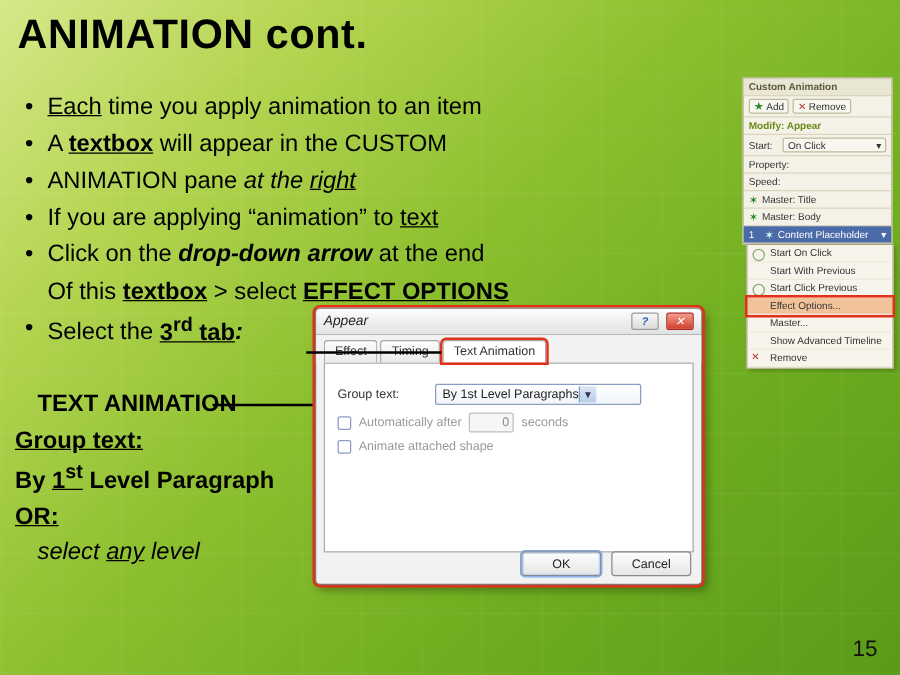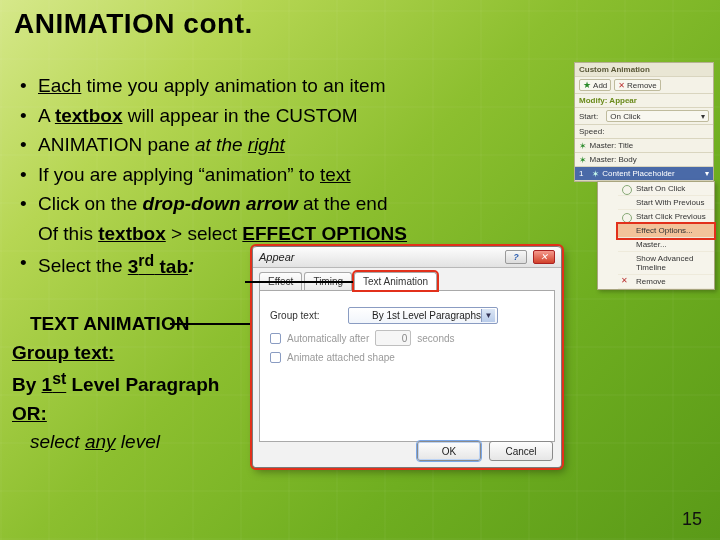--- a/index.html
+++ b/index.html
@@ -8,62 +8,62 @@
     width: 720px; height: 540px; position: relative;
     background: linear-gradient(135deg, #d6e88a 0%, #b6d653 20%, #8cbf2f 45%, #6fae20 70%, #5a9a18 100%);
   }
   .slide::before {
     content: ""; position: absolute; inset: 0;
     background-image:
       repeating-linear-gradient(0deg, rgba(255,255,255,0.08) 0 2px, transparent 2px 48px),
       repeating-linear-gradient(90deg, rgba(255,255,255,0.08) 0 2px, transparent 2px 48px);
     opacity: .35; pointer-events: none;
   }
-  .title { position: absolute; top: 8px; left: 14px; font-size: 28px; font-weight: 700; color: #000; letter-spacing: .5px; }
+  .title { position: absolute; top: 8px; left: 14px; font-size: 33px; font-weight: 700; color: #000; letter-spacing: .5px; }
   .bullets { position: absolute; top: 70px; left: 20px; width: 520px; color: #000; font-size: 19px; line-height: 1.45; }
   .bullets li { list-style: none; margin: 2px 0; display: flex; }
   .bullets .dot { width: 18px; flex: 0 0 18px; }
   .bullets .txt { flex: 1 1 auto; }
   .u { text-decoration: underline; }
   .sub { position: absolute; top: 310px; left: 12px; font-size: 19px; font-weight: 700; color: #000; line-height: 1.5; }
   .sub .lead { margin-left: 18px; }
   .sub em { font-style: italic; font-weight: 400; }
   .pagenum { position: absolute; bottom: 10px; right: 18px; font-size: 18px; color: #111; }
 
   
-  .capane { position: absolute; top: 62px; right: 6px; width: 140px; background: #f4f2e7; border: 1px solid #b5b191; font-size: 8px; color: #333; box-shadow: 0 0 0 2px rgba(255,0,0,.0); }
+  .capane { position: absolute; top: 62px; right: 6px; width: 120px; background: #f4f2e7; border: 1px solid #b5b191; font-size: 8px; color: #333; box-shadow: 0 0 0 2px rgba(255,0,0,.0); }
   .capane .row { padding: 2px 4px; border-bottom: 1px solid #d9d5bf; display: flex; align-items: center; gap: 3px; }
   .capane .hdr { background: #e9e6d4; font-weight: 700; color: #5a5838; }
   .capane .btn { background: #f8f7ef; border: 1px solid #bfbb9d; border-radius: 2px; padding: 0 3px; height: 12px; display: inline-flex; align-items: center; gap: 2px; }
   .star { color: #2a8a2a; font-size: 9px; line-height: 8px; }
   .modtitle { color: #6a8a1a; font-weight: 700; }
   .sel { background: #4a6aa8; color: #fff; }
   .context { position: relative; }
   .menu { position: absolute; top: 0; right: -2px; width: 118px; background: #f6f4eb; border: 1px solid #a9a57f; box-shadow: 2px 2px 4px rgba(0,0,0,.25); }
-  .menu .mi { padding: 2px 5px 2px 18px; position: relative; border-bottom: 1px solid #eeeadb; margin-left: 20px; }
+  .menu .mi { padding: 2px 5px 2px 18px; position: relative; border-bottom: 1px solid #eeeadb; }
   .menu .mi.hl { background: #f2c39a; outline: 2px solid #e2301b; }
   .menu .mi::before { content: ""; position: absolute; left: 4px; top: 3px; width: 8px; height: 8px; }
   .mi.clock::before { border: 1px solid #8a7; border-radius: 50%; }
   .mi.x::before { content: "✕"; font-size: 8px; color: #b33; left: 3px; top: 1px; border: none; }
 
   
   .dialog { position: absolute; left: 252px; top: 246px; width: 310px; height: 222px; background: #f2f2f2; border: 1px solid #7a7a7a; border-top: none; border-radius: 4px; box-shadow: 3px 4px 8px rgba(0,0,0,.35); outline: 2px solid #e2301b; font-size: 10px; color: #222; }
   .dlg-titlebar { height: 22px; background: linear-gradient(#fdfdfd,#e2e2e2); border-bottom: 1px solid #b8b8b8; border-top: 1px solid #7a7a7a; border-radius: 4px 4px 0 0; display: flex; align-items: center; padding: 0 6px; gap: 6px; font-style: italic; }
   .dlg-titlebar .t { flex: 1; font-size: 11px; }
   .tb-btn { width: 22px; height: 14px; border-radius: 2px; background: linear-gradient(#f7f7f7,#dcdcdc); border: 1px solid #9a9a9a; display: flex; align-items: center; justify-content: center; font-size: 9px; }
   .tb-btn.help { color: #2a5db0; font-weight: 700; }
   .tb-btn.close { background: linear-gradient(#f59a8d,#d1412a); color: #fff; border-color: #a22; }
   .tabs { display: flex; gap: 2px; padding: 4px 6px 0 6px; background: #f2f2f2; }
   .tab { padding: 3px 8px; border: 1px solid #a9a9a9; border-bottom: none; background: linear-gradient(#fdfdfd,#eaeaea); border-radius: 3px 3px 0 0; color: #333; position: relative; }
   .tab.active { background: #fff; z-index: 2; outline: 2px solid #e2301b; }
   .tab.active .tab-line { position: absolute; left: -110px; top: 8px; width: 108px; height: 2px; background: #000; }
   .tabpanel { margin: 0 6px 6px 6px; background: #fff; border: 1px solid #a9a9a9; height: 152px; padding: 10px 10px; }
   .fld { display: flex; align-items: center; gap: 6px; margin: 6px 0; }
   .fld label { width: 72px; color: #333; }
-  .select { border: 1px solid #8a9cc2; background: linear-gradient(#fff,#f1f5fb); height: 17px; width: 150px; display: flex; align-items: center; justify-content: flex-end; padding: 0 2px 0 5px; border-radius: 2px; }
+  .select { border: 1px solid #8a9cc2; background: linear-gradient(#fff,#f1f5fb); height: 17px; width: 165px; display: flex; align-items: center; justify-content: flex-start; padding: 0 2px 0 5px; border-radius: 2px; }
   .select .arrow { width: 14px; height: 13px; background: linear-gradient(#dbe6f5,#b9ccea); border-left: 1px solid #8a9cc2; display: flex; align-items: center; justify-content: center; font-size: 8px; color: #335; }
   .chk { width: 11px; height: 11px; border: 1px solid #8a9cc2; background: #fff; display: inline-block; border-radius: 2px; }
   .num { width: 36px; height: 16px; border: 1px solid #bfbfbf; background: #f6f6f6; border-radius: 2px; display: inline-flex; align-items: center; justify-content: flex-end; padding-right: 3px; color: #888; }
   .disabled { color: #9a9a9a; }
   .dlg-actions { position: absolute; bottom: 6px; right: 8px; display: flex; gap: 8px; }
   .pbtn { min-width: 64px; height: 20px; border: 1px solid #8a8a8a; border-radius: 3px; background: linear-gradient(#fdfdfd,#e6e6e6); display: flex; align-items: center; justify-content: center; padding: 0 10px; }
   .pbtn.primary { outline: 1px solid #7aa7e8; box-shadow: 0 0 0 1px #bcd3f4 inset; }
   .line { position: absolute; left: 170px; top: 323px; width: 84px; height: 2px; background: #000; }
 </style>
 </head>
@@ -124,20 +124,23 @@
           <span style="color:#b33">✕</span>
           <span>Remove</span>
         </span>
     </div>
     <div class="row modtitle">Modify: Appear</div>
     <div class="row"><span>Start:</span>&nbsp;<span class="btn" style="flex:1;justify-content:space-between">
           <span>On Click</span>
           <span>▾</span>
         </span></div>
     <div class="row">
+        <span>Property:</span>
+      </div>
+    <div class="row">
         <span>Speed:</span>
       </div>
     <div class="row">
         <span class="star">✶</span>
         <span>Master: Title</span>
       </div>
     <div class="row">
         <span class="star">✶</span>
         <span>Master: Body</span>
       </div>

